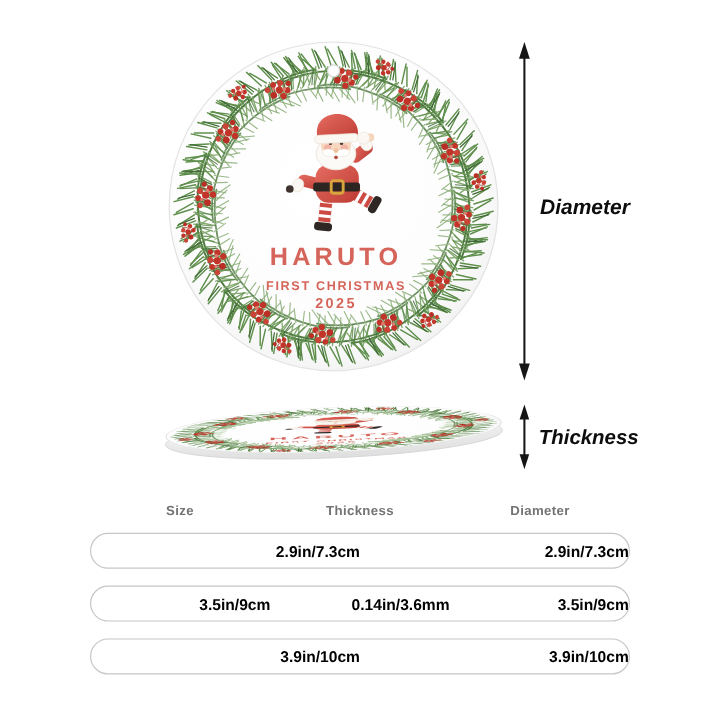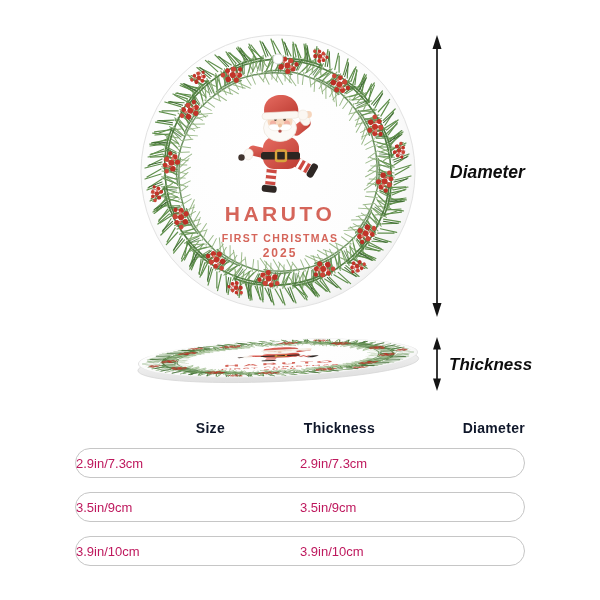--- a/index.html
+++ b/index.html
@@ -4,26 +4,26 @@
 <style>
   html,body{margin:0;padding:0;background:#ffffff;}
   body{
     width:600px;height:600px;position:relative;overflow:hidden;
     font-family:"Liberation Sans",sans-serif;
   }
   .stage{position:absolute;left:0;top:0;}
   
   .table-area{position:absolute;left:75px;top:420px;width:450px;}
   .thead{display:flex;margin-bottom:12px;}
-  .th{flex:1;text-align:right;font-size:14px;font-weight:bold;color:#0f172a;letter-spacing:.3px;}
+  .th{flex:1;text-align:center;font-size:11px;font-weight:bold;color:#737373;letter-spacing:.3px;}
   .pill{
     display:flex;align-items:center;height:28px;background:#ffffff;
     border:1px solid #c6c6c6;border-radius:15px;margin-bottom:14px;
   }
-  .td{flex:1;text-align:left;font-size:13px;font-weight:normal;color:#be185d;}
+  .td{flex:1;text-align:right;font-size:13px;font-weight:bold;color:#000000;}
   svg text{font-family:"Liberation Sans",sans-serif;}
 </style>
 </head>
 <body>
 
 <svg class="stage" width="600" height="412" viewBox="0 0 600 412">
   <defs>
     <radialGradient id="ceramicG" cx="46%" cy="42%" r="62%">
       <stop offset="0%" stop-color="#ffffff"></stop>
       <stop offset="72%" stop-color="#fdfdfd"></stop>
@@ -192,19 +192,20 @@
     <div class="th">Size</div>
     <div class="th">Thickness</div>
     <div class="th">Diameter</div>
   </div>
   <div class="pill">
     <div class="td">2.9in/7.3cm</div>
     <div class="td">2.9in/7.3cm</div>
   </div>
   <div class="pill">
     <div class="td">3.5in/9cm</div>
+    <div class="td">0.14in/3.6mm</div>
     <div class="td">3.5in/9cm</div>
   </div>
   <div class="pill">
     <div class="td">3.9in/10cm</div>
     <div class="td">3.9in/10cm</div>
   </div>
 </div>
 
 </body></html>

